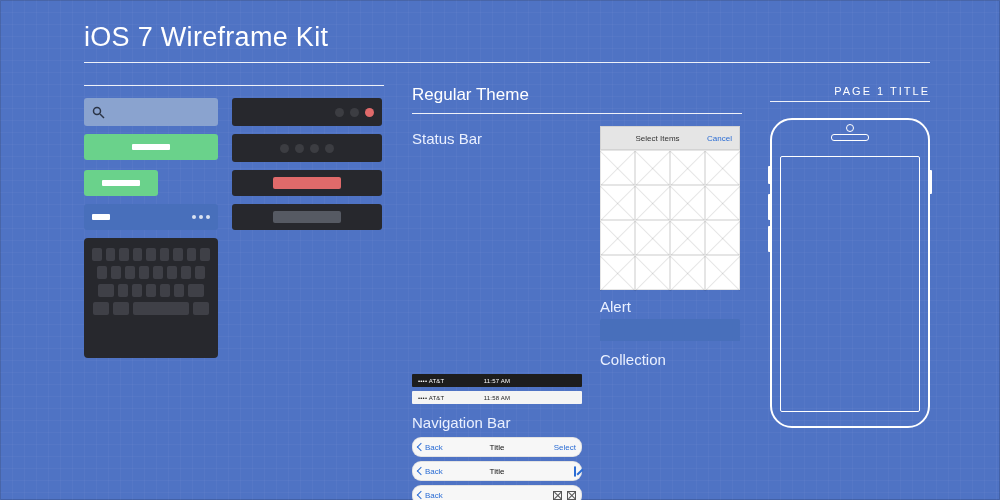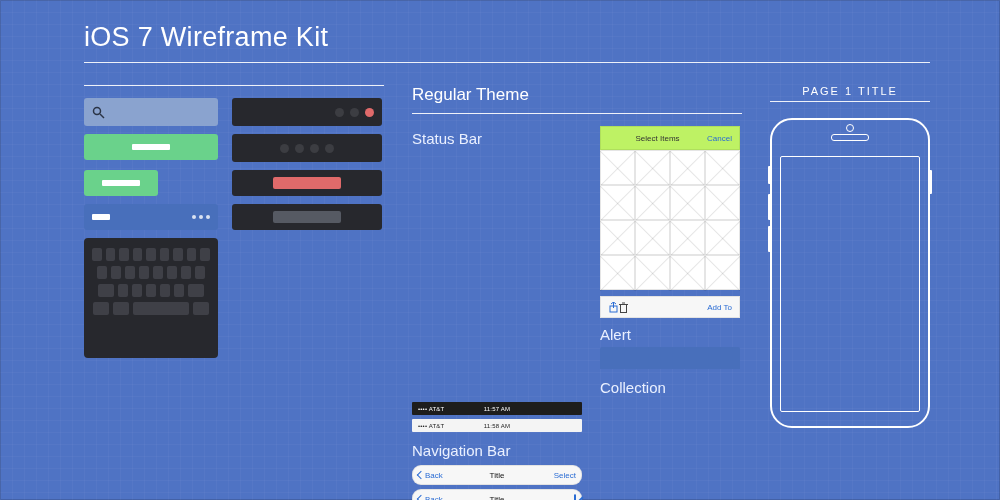--- a/index.html
+++ b/index.html
@@ -68,33 +68,33 @@
 .navrow { position:relative;border-radius:9px; }
 .navrow .act { margin-left:auto; color:#2a6cd4; }
 .navrow .icons { margin-left:auto; display:flex; gap:5px; }
 .xicon { width:9px; height:9px; border:1px solid #555; position:relative; }
 .xicon::before, .xicon::after { content:""; position:absolute; width:140%; height:1px; background:#555; top:50%; left:-20%; }
 .xicon::before { transform:rotate(45deg); }
 .xicon::after { transform:rotate(-45deg); }
 .edit-icn { width:11px; height:11px; border:1px solid #2a6cd4; border-radius:2px; position:relative; }
 .edit-icn::after{content:"";position:absolute;width:8px;height:2px;background:#2a6cd4;transform:rotate(-45deg);top:4px;left:1px;}
 .collection { grid-column:2; grid-row:1 / span 14; }
-.coll-head { background:#bef264; height:24px; display:flex; align-items:center; padding:8px 8px; font-size:8px; color:#333; box-shadow: inset 0 0 0 1px rgba(0,0,0,.08); }
+.coll-head { background:#e5e5e5; height:24px; display:flex; align-items:center; padding:8px 8px; font-size:8px; color:#333; box-shadow: inset 0 0 0 1px rgba(0,0,0,.08); }
 .coll-head .cttl { flex:1; text-align:center; }
 .coll-head .cancel { color:#2a6cd4; }
 .coll-grid { display:grid; grid-template-columns:repeat(4,1fr); }
 .cell { aspect-ratio:1; background:#fff; box-shadow: inset 0 0 0 1px rgba(0,0,0,.1); position:relative; }
 .cell::before,.cell::after { content:""; position:absolute; width:141%; height:1px; background:rgba(0,0,0,.1); top:50%; left:-20%; }
 .cell::before{transform:rotate(45deg);} .cell::after{transform:rotate(-45deg);}
 .toolbar { background:#f7f7f7; height:22px; display:flex; align-items:center; padding:0 8px; font-size:8px; color:#2a6cd4; box-shadow: inset 0 0 0 1px rgba(0,0,0,.08); margin-top:6px; }
 .toolbar .mid { flex:1; text-align:center; color:#444; }
 .alert { background:#486fbb; height:22px; margin-top:4px; border-radius:2px 2px 0 0; }
 
 
-.phone-title { text-align:center; font-size:11px; letter-spacing:2px; color:#fff; margin-bottom:4px; }
+.phone-title { text-align:right; font-size:11px; letter-spacing:2px; color:#fff; margin-bottom:4px; }
 .phone-rule { height:1px; background:#fff; margin-bottom:16px; opacity:.9; }
 .phone { margin:0 auto; width:160px; height:310px; border:2px solid #fff; border-radius:22px; position:relative; }
 .phone::before { content:""; position:absolute; top:14px; left:50%; transform:translateX(-50%); width:36px; height:5px; border:1px solid #fff; border-radius:3px; }
 .phone::after { content:""; position:absolute; top:4px; left:50%; transform:translateX(-50%); width:6px; height:6px; border:1px solid #fff; border-radius:50%; }
 .phone .scr { position:absolute; top:36px; left:8px; right:8px; bottom:14px; border:1px solid #fff; border-radius:2px; }
 .phone .side { position:absolute; background:#fff; }
 .phone .s1 { left:-4px; top:46px; width:3px; height:18px; border-radius:1px; }
 .phone .s2 { left:-4px; top:74px; width:3px; height:26px; border-radius:1px; }
 .phone .s3 { left:-4px; top:106px; width:3px; height:26px; border-radius:1px; }
 .phone .s4 { right:-4px; top:50px; width:3px; height:24px; border-radius:1px; }
@@ -232,33 +232,20 @@
               <div class="cell"></div>
               <div class="cell"></div>
             <div class="cell"></div>
               <div class="cell"></div>
               <div class="cell"></div>
               <div class="cell"></div>
             <div class="cell"></div>
               <div class="cell"></div>
               <div class="cell"></div>
               <div class="cell"></div>
-          </div>
-          <div class="toolbar">
-            <svg width="11" height="11" viewBox="0 0 11 11">
-                <rect x="2" y="4" width="7" height="6" stroke="#2a6cd4" fill="none"></rect>
-                <path d="M5.5 0 L5.5 6 M3 2 L5.5 0 L8 2" stroke="#2a6cd4" fill="none"></path>
-              </svg>
-            <span class="mid">
-                <svg width="9" height="11" viewBox="0 0 9 11">
-                  <rect x="1.5" y="2.5" width="6" height="8" stroke="#444" fill="none"></rect>
-                  <path d="M0 2.5 H9 M3 1 H6" stroke="#444" fill="none"></path>
-                </svg>
-              </span>
-            <span>Add To</span>
           </div>
           <div class="sec-label" style="color:#eaf0ff; margin-top:8px;">Alert</div>
           <div class="alert"></div>
         </div>
 
         <div class="sec-label label-left">Navigation Bar</div>
 
         <div style="grid-column:1; display:flex; flex-direction:column; gap:4px;">
           <div class="navrow">
             <span class="back">

